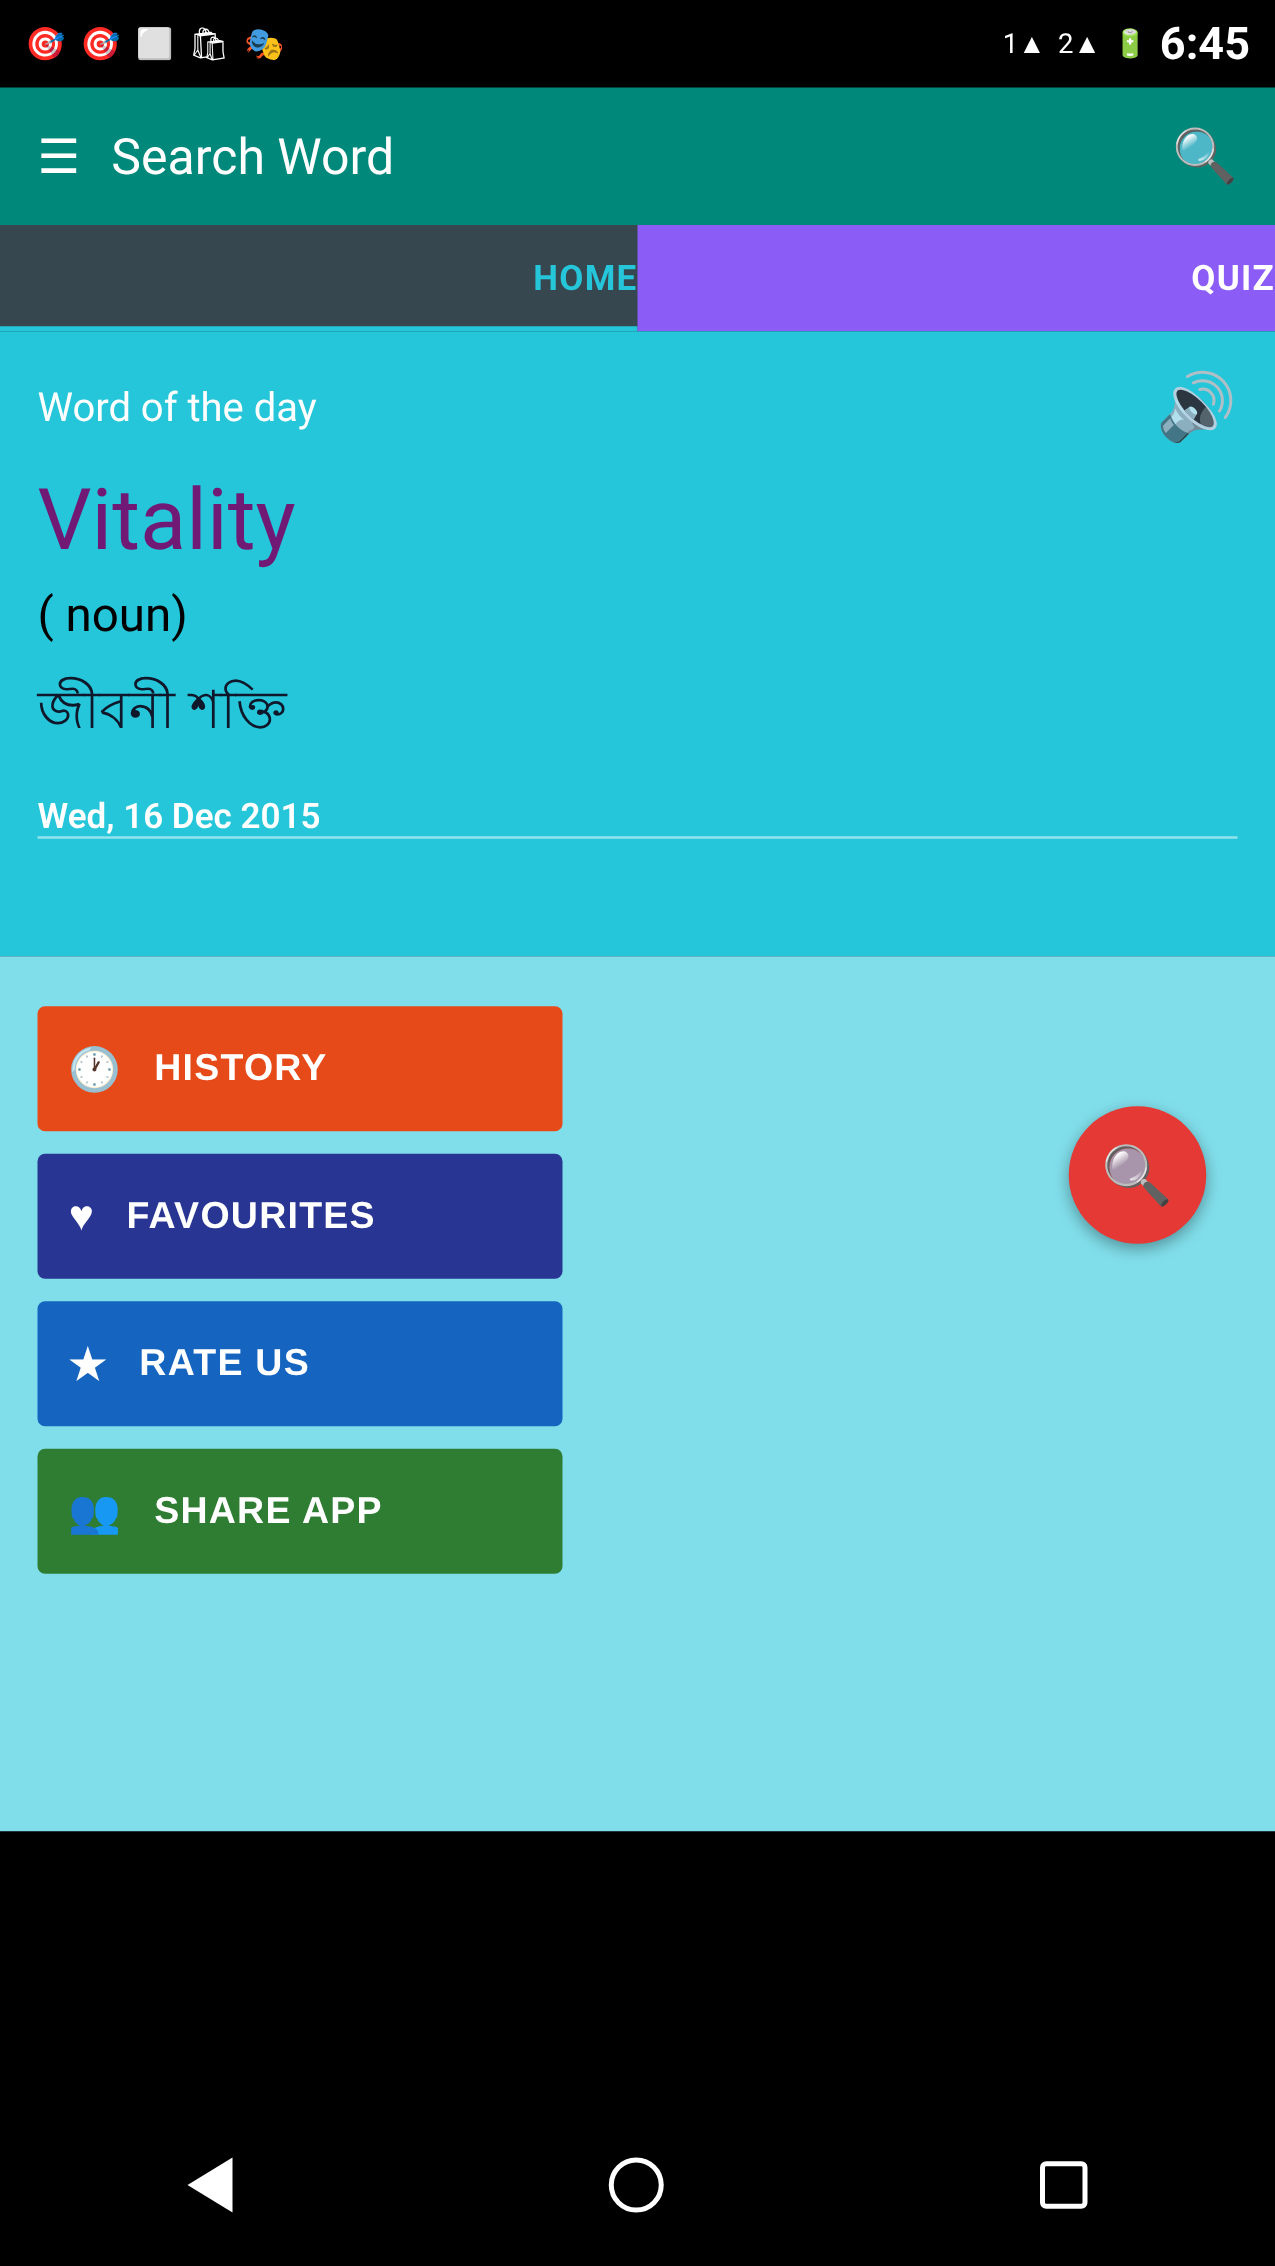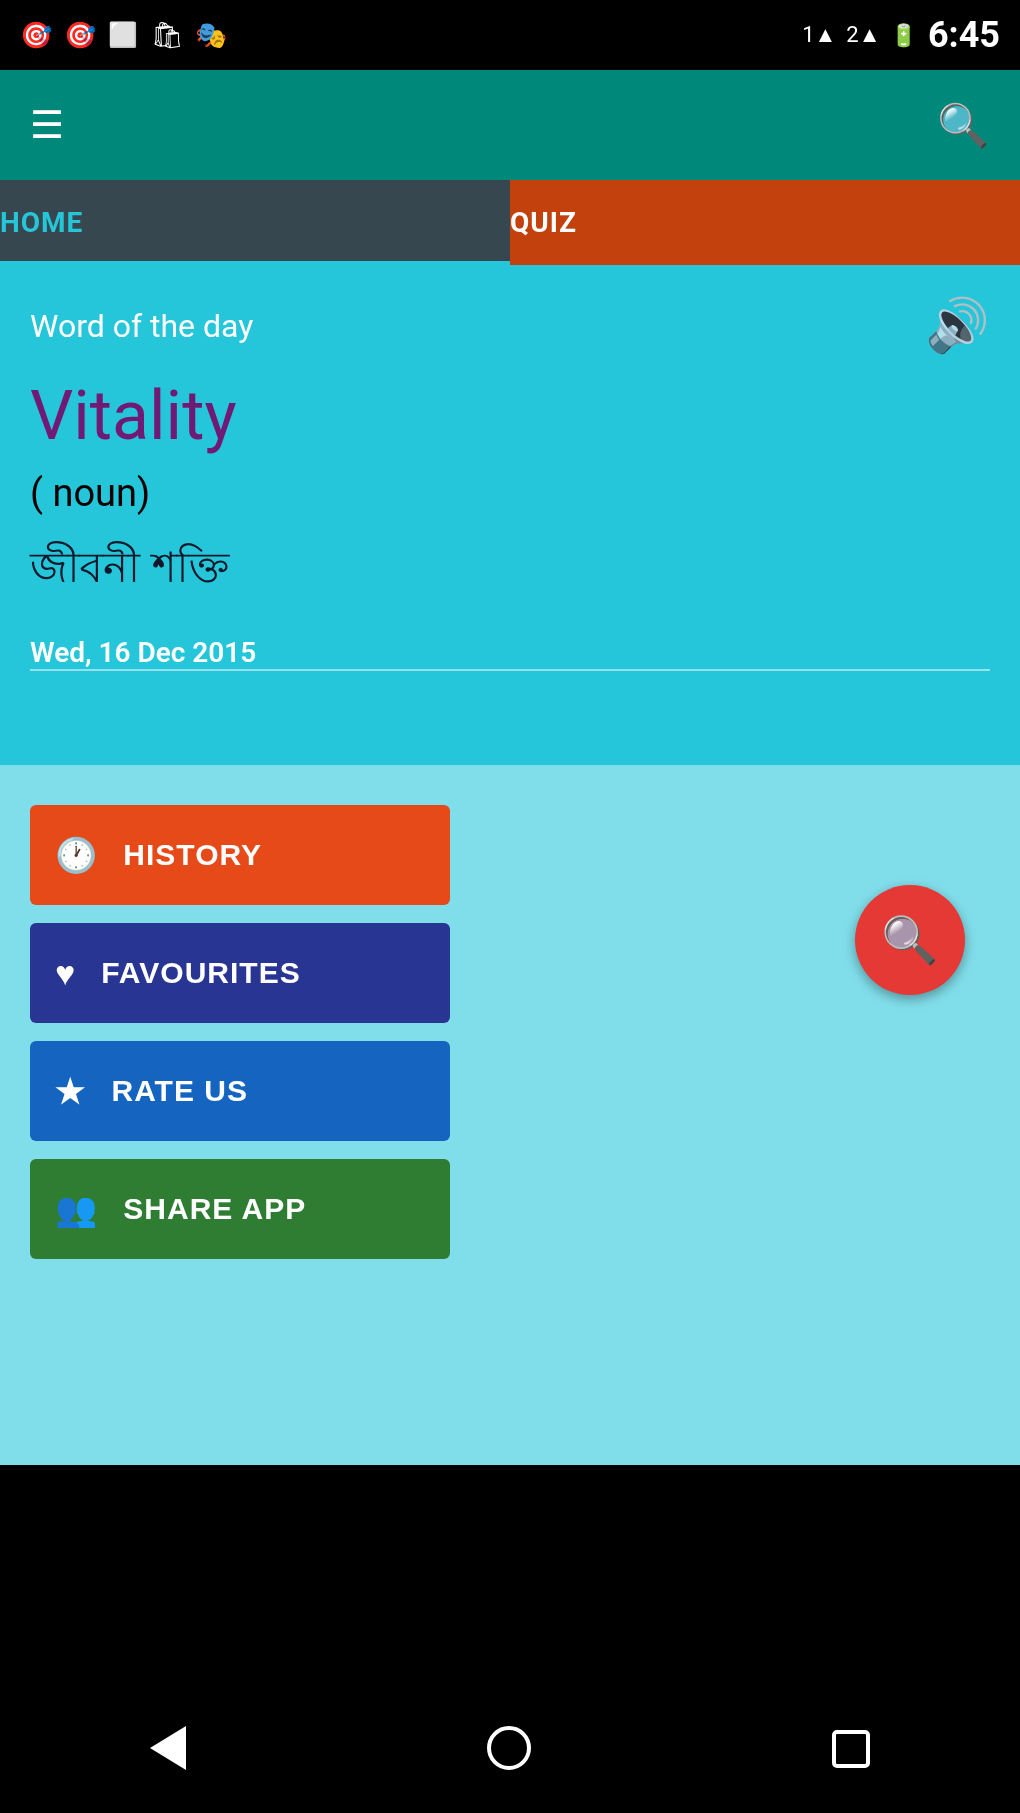--- a/index.html
+++ b/index.html
@@ -75,34 +75,34 @@
       width: 100%;
       height: 85px;
       background: #37474F;
       display: flex;
       align-items: stretch;
     }
     .tab {
       flex: 1;
       display: flex;
       align-items: center;
-      justify-content: flex-start;
+      justify-content: flex-end;
       font-size: 28px;
       font-weight: 700;
       letter-spacing: 1px;
       cursor: pointer;
       position: relative;
     }
     .tab-home {
       color: #26C6DA;
       background: #37474F;
     }
     .tab-quiz {
       color: #fff;
-      background: #c2410c;
+      background: #8b5cf6;
     }
     .tab-home-indicator {
       position: absolute;
       bottom: 0;
       left: 0;
       right: 0;
       height: 4px;
       background: #26C6DA;
     }
 
@@ -286,20 +286,21 @@
     <span style="font-size:22px;">1▲</span>
     <span style="font-size:22px;">2▲</span>
     <span style="font-size:22px;">🔋</span>
     <span style="font-size:36px;font-weight:bold;">6:45</span>
   </div>
 </div>
 
 <div class="app-bar">
   <div class="app-bar-left">
     <span class="hamburger-icon">☰</span>
+    <span class="app-title">Search Word</span>
   </div>
   <span class="search-icon-top">🔍</span>
 </div>
 
 <div class="tab-bar">
   <div class="tab tab-home" style="position:relative;">
     <span>HOME</span>
     <div class="tab-home-indicator"></div>
   </div>
   <div class="tab tab-quiz">

